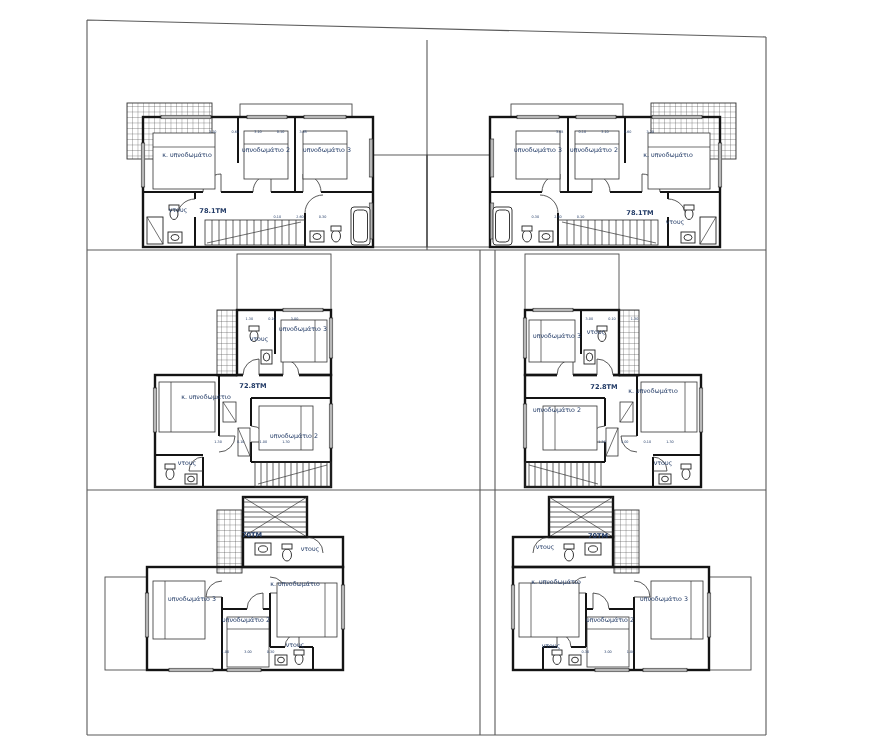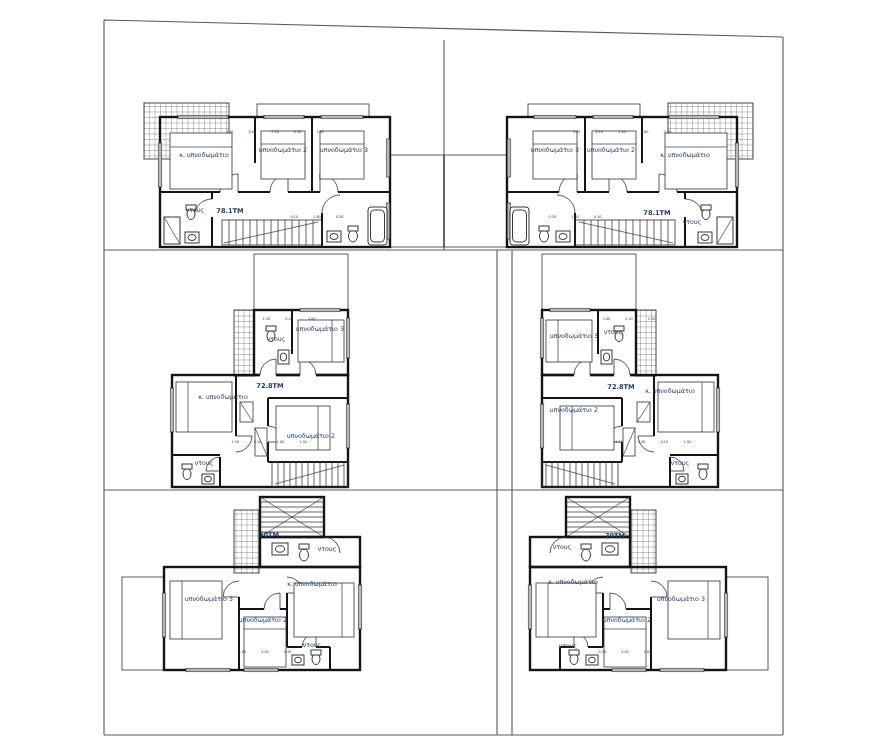--- a/index.html
+++ b/index.html
@@ -1,17 +1,17 @@
 <!DOCTYPE html>
 <html><head>
 <meta charset="utf-8">
 <style>
   html,body{margin:0;padding:0;background:#ffffff;}
   .canvas{position:relative;width:808px;height:744px;background:#ffffff;overflow:hidden;
-          font-family:"DejaVu Sans",sans-serif;margin-left:17px;}
+          font-family:"DejaVu Sans",sans-serif;}
   svg{position:absolute;inset:0;}
   .wall{fill:none;stroke:#141414;stroke-width:2.4;}
   .iwall{fill:none;stroke:#141414;stroke-width:2.0;}
   .line{fill:none;stroke:#2f2f2f;stroke-width:0.8;}
   .thin{fill:none;stroke:#4a4a4a;stroke-width:0.9;}
   .site{fill:none;stroke:#5a5a5a;stroke-width:1.1;}
   .fix{fill:#ffffff;stroke:#222222;stroke-width:0.9;}
   .furn{fill:#ffffff;stroke:#333333;stroke-width:0.8;}
   .gapcover{fill:#ffffff;stroke:none;}
   .win-r{fill:#ffffff;stroke:#333333;stroke-width:0.7;}

